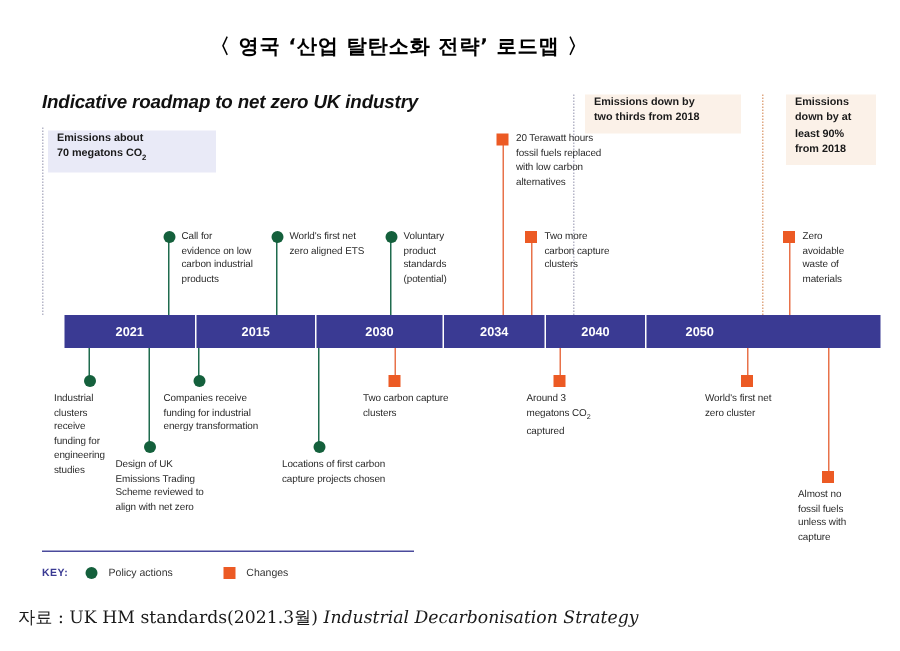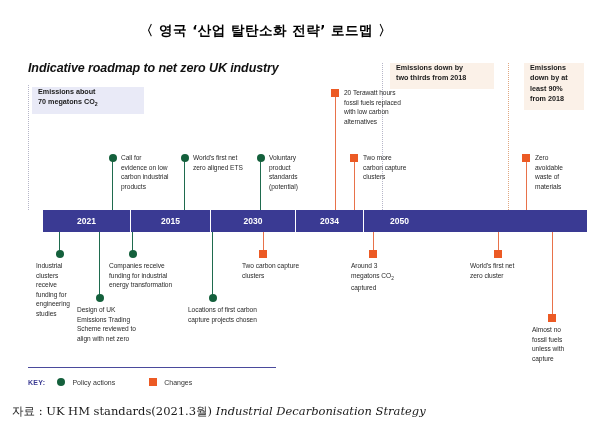--- a/index.html
+++ b/index.html
@@ -239,20 +239,23 @@
       <span>2021</span>
     </div>
     <div class="tl-seg" style="width:80px;">
       <span>2015</span>
     </div>
     <div class="tl-seg" style="width:85px;">
       <span>2030</span>
     </div>
     <div class="tl-seg" style="width:68px;">
       <span>2034</span>
+    </div>
+    <div class="tl-seg" style="width:67px;">
+      <span>2040</span>
     </div>
     <div class="tl-seg" style="width:71px;">
       <span>2050</span>
     </div>
   </div>
 
   <div class="stem" style="left:39px; top:177px; height:20px;"></div>
   <div class="node" style="left:36px; top:195px;"></div>
   <div class="note" style="left:16px; top:206px; width:40px;">Industrial clusters receive funding for engineering studies</div>
 

